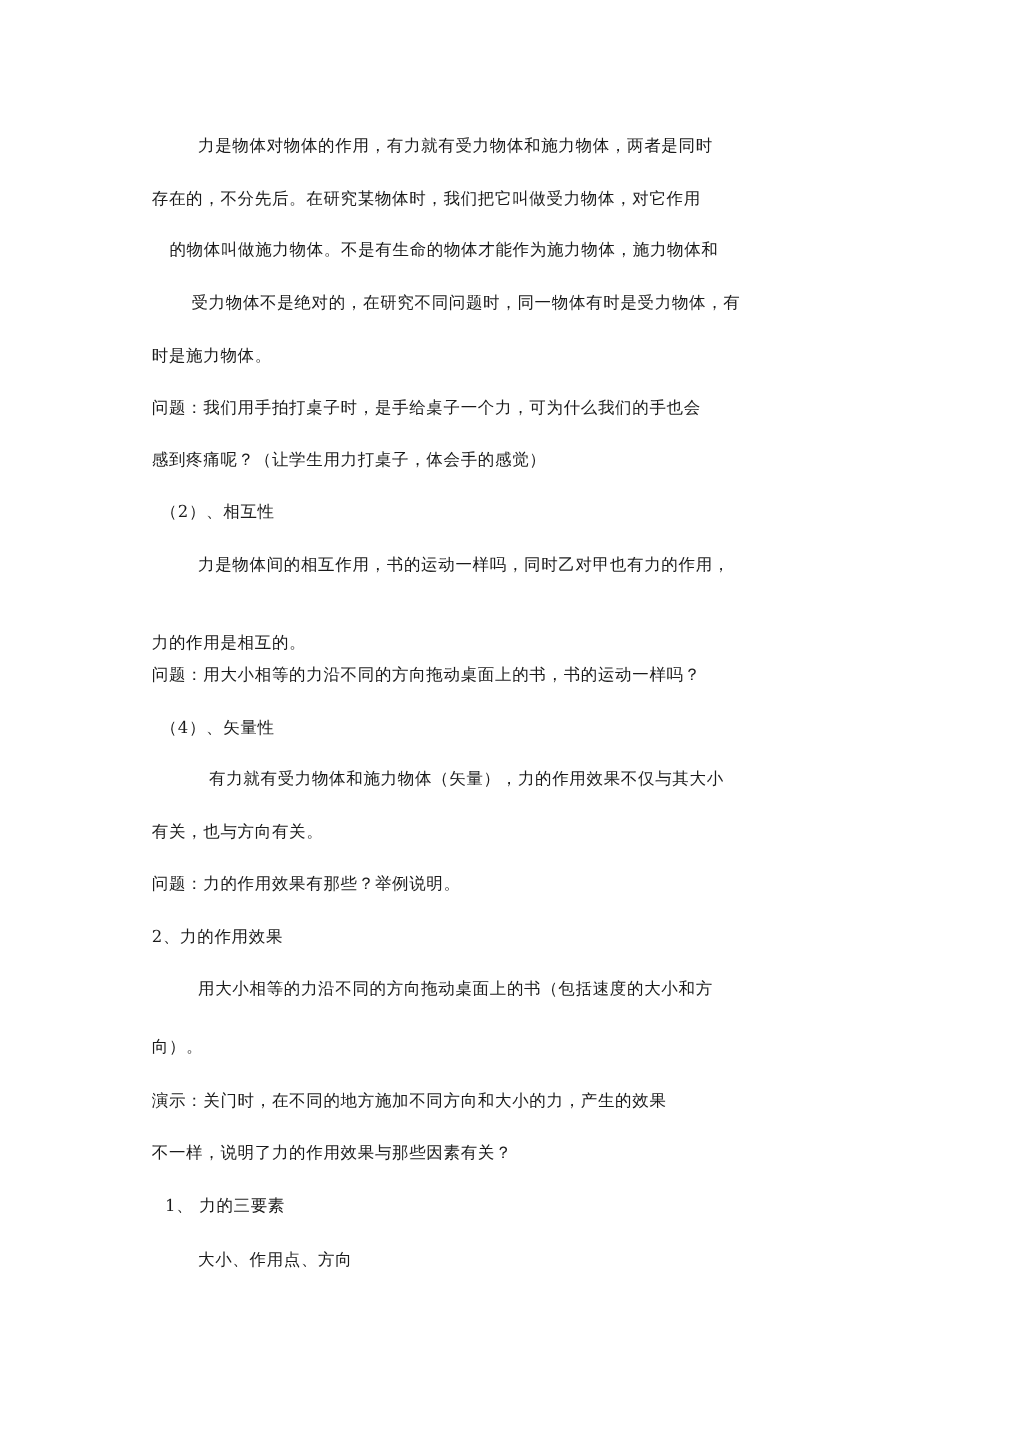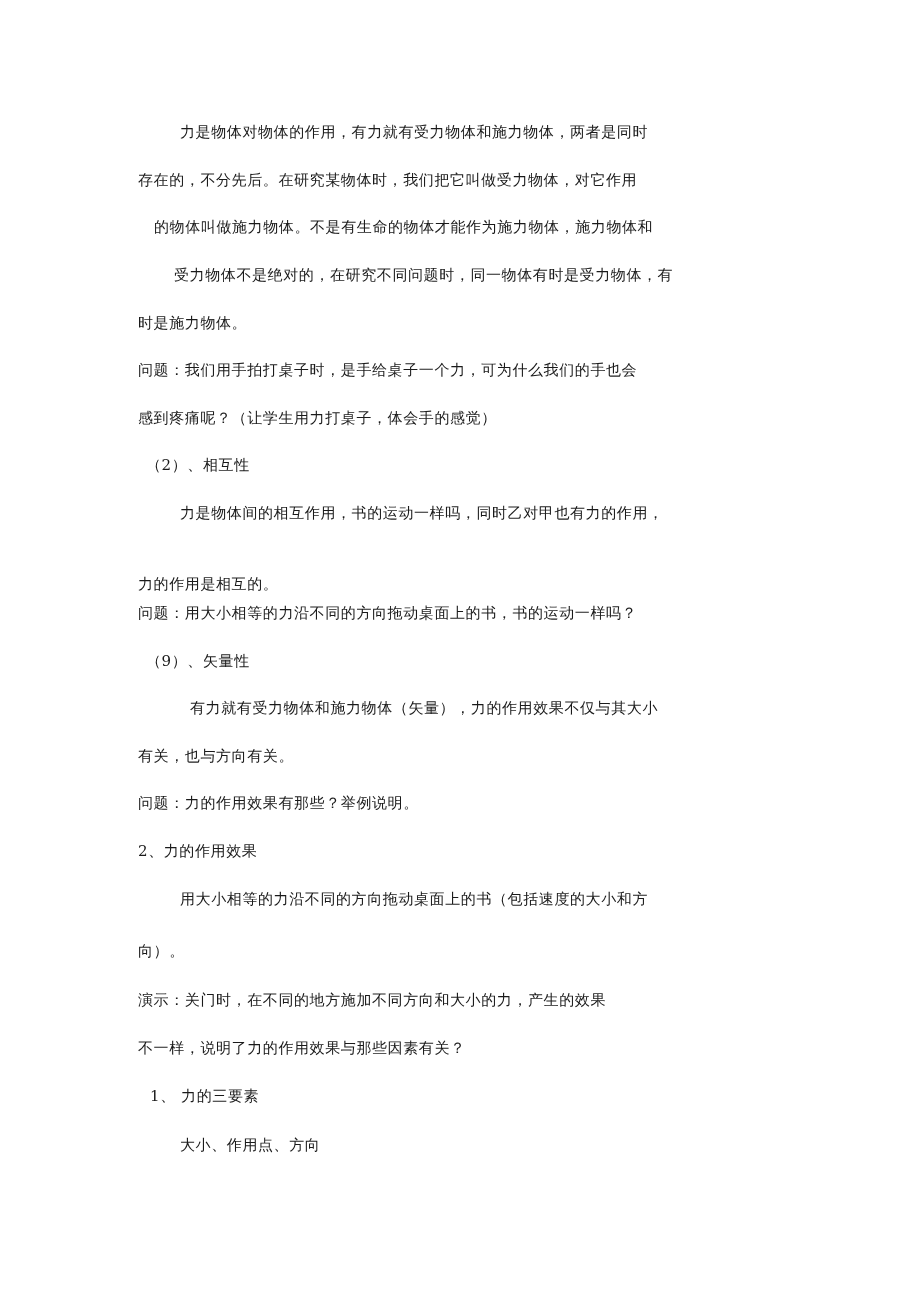--- a/index.html
+++ b/index.html
@@ -15,21 +15,21 @@
     <div class="line" style="top: 168px; left: 138px;">存在的，不分先后。在研究某物体时，我们把它叫做受力物体，对它作用</div>
     <div class="line" style="top: 215px; left: 138px; margin-left: 16px;">的物体叫做施力物体。不是有生命的物体才能作为施力物体，施力物体和</div>
     <div class="line" style="top: 263px; left: 138px; margin-left: 36px;">受力物体不是绝对的，在研究不同问题时，同一物体有时是受力物体，有</div>
     <div class="line" style="top: 311px; left: 138px;">时是施力物体。</div>
     <div class="line" style="top: 358px; left: 138px;">问题：我们用手拍打桌子时，是手给桌子一个力，可为什么我们的手也会</div>
     <div class="line" style="top: 406px; left: 138px;">感到疼痛呢？（让学生用力打桌子，体会手的感觉）</div>
     <div class="line" style="top: 453px; left: 146px;">（2）、相互性</div>
     <div class="line" style="top: 501px; left: 180px;">力是物体间的相互作用，书的运动一样吗，同时乙对甲也有力的作用，</div>
     <div class="line" style="top: 572px; left: 138px;">力的作用是相互的。</div>
     <div class="line" style="top: 601px; left: 138px;">问题：用大小相等的力沿不同的方向拖动桌面上的书，书的运动一样吗？</div>
-    <div class="line" style="top: 649px; left: 146px;">（9）、矢量性</div>
+    <div class="line" style="top: 649px; left: 146px;">（4）、矢量性</div>
     <div class="line" style="top: 696px; left: 190px;">有力就有受力物体和施力物体（矢量），力的作用效果不仅与其大小</div>
     <div class="line" style="top: 744px; left: 138px;">有关，也与方向有关。</div>
     <div class="line" style="top: 791px; left: 138px;">问题：力的作用效果有那些？举例说明。</div>
     <div class="line" style="top: 839px; left: 138px;">2、力的作用效果</div>
     <div class="line" style="top: 887px; left: 180px;">用大小相等的力沿不同的方向拖动桌面上的书（包括速度的大小和方</div>
     <div class="line" style="top: 939px; left: 138px;">向）。</div>
     <div class="line" style="top: 988px; left: 138px;">演示：关门时，在不同的地方施加不同方向和大小的力，产生的效果</div>
     <div class="line" style="top: 1036px; left: 138px;">不一样，说明了力的作用效果与那些因素有关？</div>
     <div class="line" style="top: 1084px; left: 138px; margin-left: 12px;">1、     力的三要素</div>
     <div class="line" style="top: 1133px; left: 180px;">大小、作用点、方向</div>

